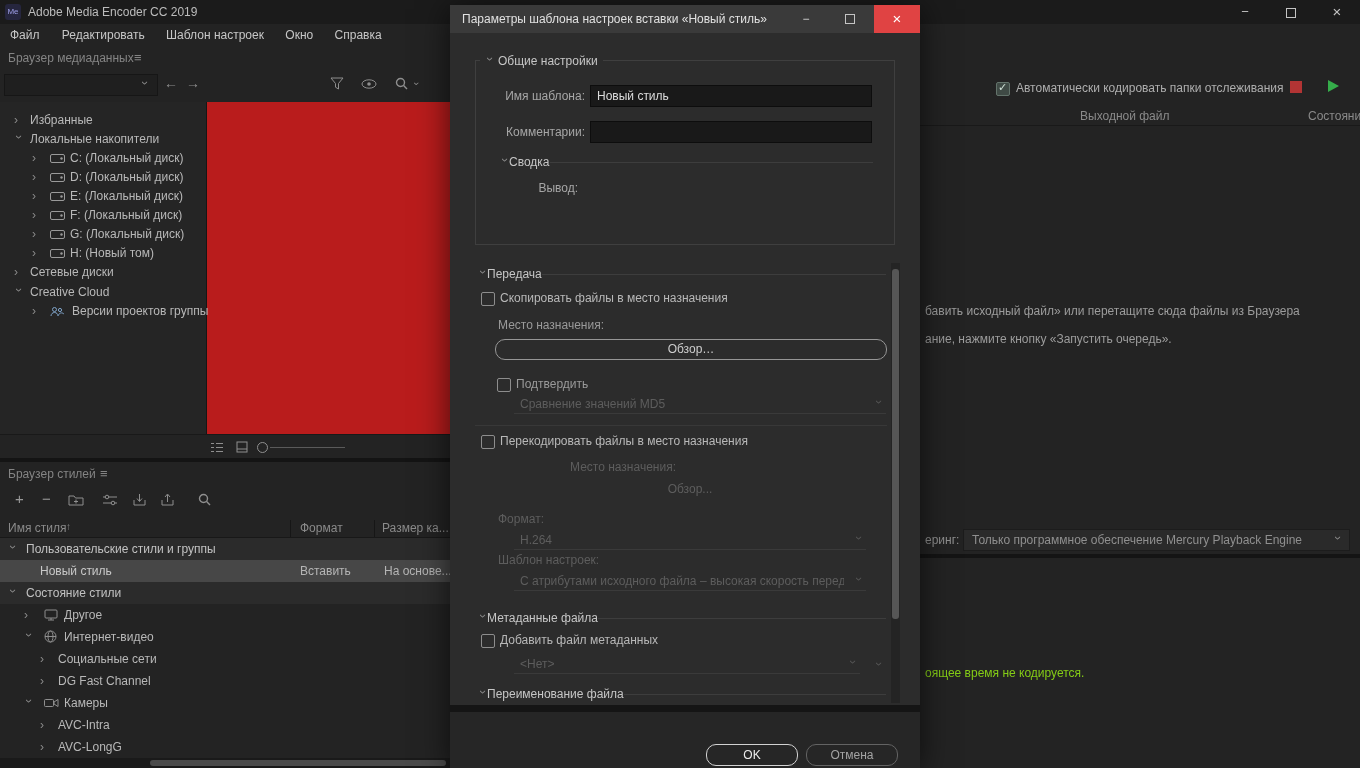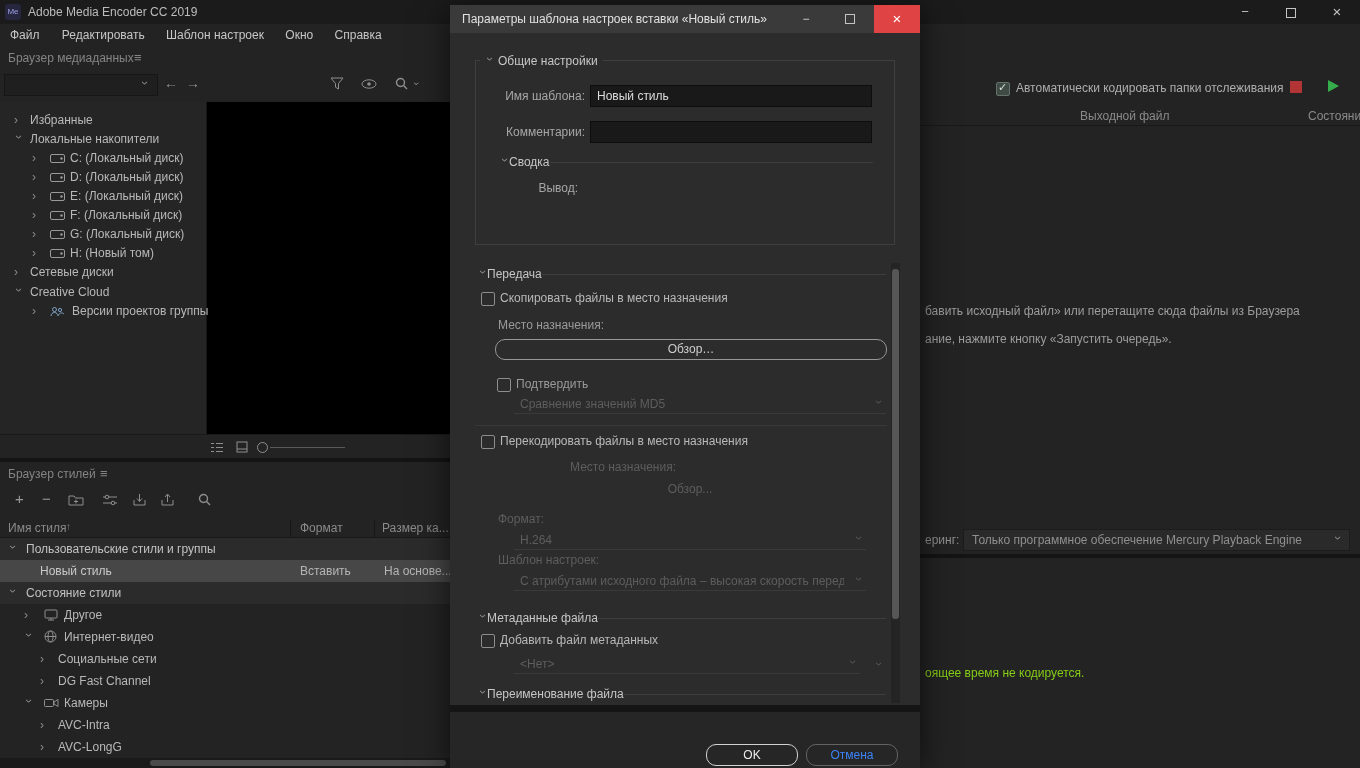--- a/index.html
+++ b/index.html
@@ -78,21 +78,21 @@
       </svg>
     </span>
   <span class="abs" style="left:395px;top:31px">
       <svg width="13" height="13">
         <circle cx="5.5" cy="5.5" r="4" fill="none" stroke="#8f8f8f" stroke-width="1.4"></circle>
         <line x1="8.6" y1="8.6" x2="12" y2="12" stroke="#8f8f8f" stroke-width="1.4"></line>
       </svg>
     </span>
   <span class="chev down" style="position:absolute;left:412px;top:34px;font-size:10px"></span>
 
-  <div class="abs" style="left:0;top:56px;width:450px;height:332px;background:#000000">
+  <div class="abs" style="left:0;top:56px;width:450px;height:332px;background:#b91c1c">
     <div class="abs" style="left:0;top:0;width:206px;height:332px;background:#252525;border-right:1px solid #161616"></div>
 
     <div class="abs nw" style="left:0;top:9px;width:206px;height:19px;line-height:19px">
       <span class="chev" style="position:absolute;left:14px;top:3px"></span>
       <span class="lbl" style="left:30px;color:#b8b8b8">Избранные</span>
     </div>
     <div class="abs nw" style="left:0;top:28px;width:206px;height:19px;line-height:19px">
       <span class="chev down" style="position:absolute;left:14px;top:3px"></span>
       <span class="lbl" style="left:30px;color:#b8b8b8">Локальные накопители</span>
     </div>
@@ -428,14 +428,14 @@
       <span class="line"></span>
   </div>
 
   <div class="abs" style="left:441px;top:258px;width:9px;height:440px;background:#242424">
     <div class="abs" style="left:1px;top:6px;width:7px;height:350px;background:#565656;border-radius:3px"></div>
   </div>
 
   <div class="abs" style="left:0;top:700px;width:470px;height:7px;background:#151515"></div>
   <div class="abs" style="left:0;top:707px;width:470px;height:56px;background:#262626"></div>
   <div class="pill" style="left:256px;top:739px;width:90px;height:20px;line-height:20px;border-color:#d2d2d2;color:#ececec">OK</div>
-  <div class="pill" style="left:356px;top:739px;width:90px;height:20px;line-height:20px;border-color:#636363;color:#3b82f6">Отмена</div>
+  <div class="pill" style="left:356px;top:739px;width:90px;height:20px;line-height:20px;border-color:#636363;color:#a3a3a3">Отмена</div>
 </div>
 
 </body></html>

